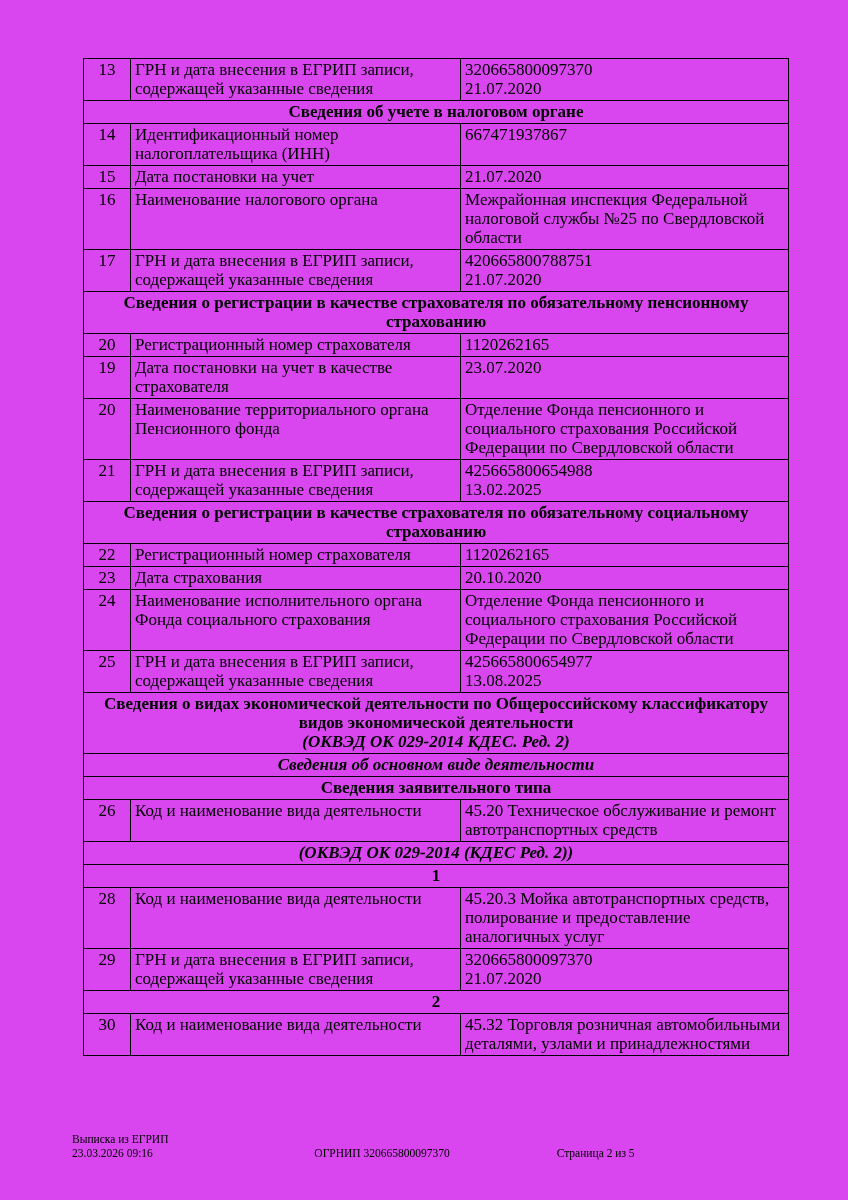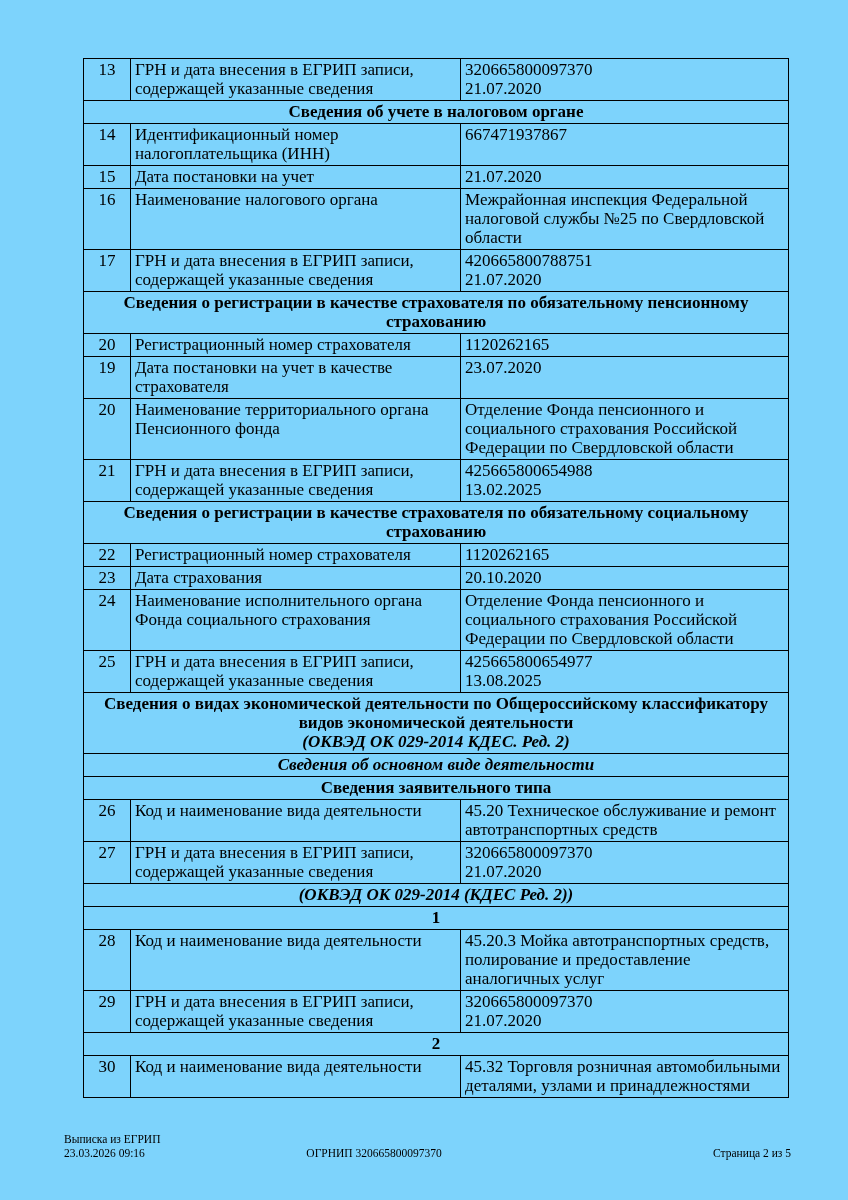--- a/index.html
+++ b/index.html
@@ -3,21 +3,21 @@
 <meta charset="utf-8">
 <style>
   * { margin: 0; padding: 0; box-sizing: border-box; }
   html, body { width: 848px; height: 1200px; background: #ffffff; }
   body {
     position: relative;
     font-family: "Liberation Serif", serif;
     color: #000000;
     overflow: hidden;
   }
-  .page { position: absolute; inset: 0; background: #7dd3fc; }
+  .page { position: absolute; inset: 0; background: #d946ef; }
 
   table.egrip {
     position: absolute;
     left: 83px;
     top: 58px;
     width: 705px;
     border-collapse: collapse;
     table-layout: fixed;
   }
   table.egrip td {
@@ -31,32 +31,32 @@
   }
   td.num   { text-align: center; padding-left: 1px; padding-right: 1px; }
   td.section { text-align: center; }
   .sec-line { white-space: pre-line; }
   .sec-line.bold { font-weight: bold; }
   .sec-line.bold-italic { font-weight: bold; font-style: italic; }
   .sec-line.italic { font-style: italic; font-weight: bold; }
 
   .footer {
     position: absolute;
-    left: 64px;
+    left: 72px;
     top: 1133px;
     width: 727px;
     display: flex;
     align-items: flex-end;
     font-size: 11.5px;
     line-height: 13.5px;
   }
   .footer .fcol { flex: 1; }
   .footer .fcol.left   { text-align: left; }
   .footer .fcol.center { text-align: left; }
-  .footer .fcol.right  { text-align: right; }
+  .footer .fcol.right  { }
 </style>
 </head>
 <body>
 
 <div class="page">
 
   <table class="egrip">
     <colgroup>
       <col style="width:47px">
       <col style="width:330px">
@@ -165,27 +165,20 @@
           <td colspan="3" class="section"><div class="sec-line bold-italic">Сведения об основном виде деятельности</div></td>
         </tr>
         <tr>
           <td colspan="3" class="section"><div class="sec-line bold">Сведения заявительного типа</div></td>
         </tr>
         <tr>
           <td class="num">26</td>
           <td class="label">Код и наименование вида деятельности</td>
           <td class="value">45.20 Техническое обслуживание и ремонт
 автотранспортных средств</td>
-        </tr>
-        <tr>
-          <td class="num">27</td>
-          <td class="label">ГРН и дата внесения в ЕГРИП записи,
-содержащей указанные сведения</td>
-          <td class="value">320665800097370
-21.07.2020</td>
         </tr>
         <tr>
           <td colspan="3" class="section"><div class="sec-line italic">(ОКВЭД ОК 029-2014 (КДЕС Ред. 2))</div></td>
         </tr>
         <tr>
           <td colspan="3" class="section"><div class="sec-line bold">1</div></td>
         </tr>
         <tr>
           <td class="num">28</td>
           <td class="label">Код и наименование вида деятельности</td>

